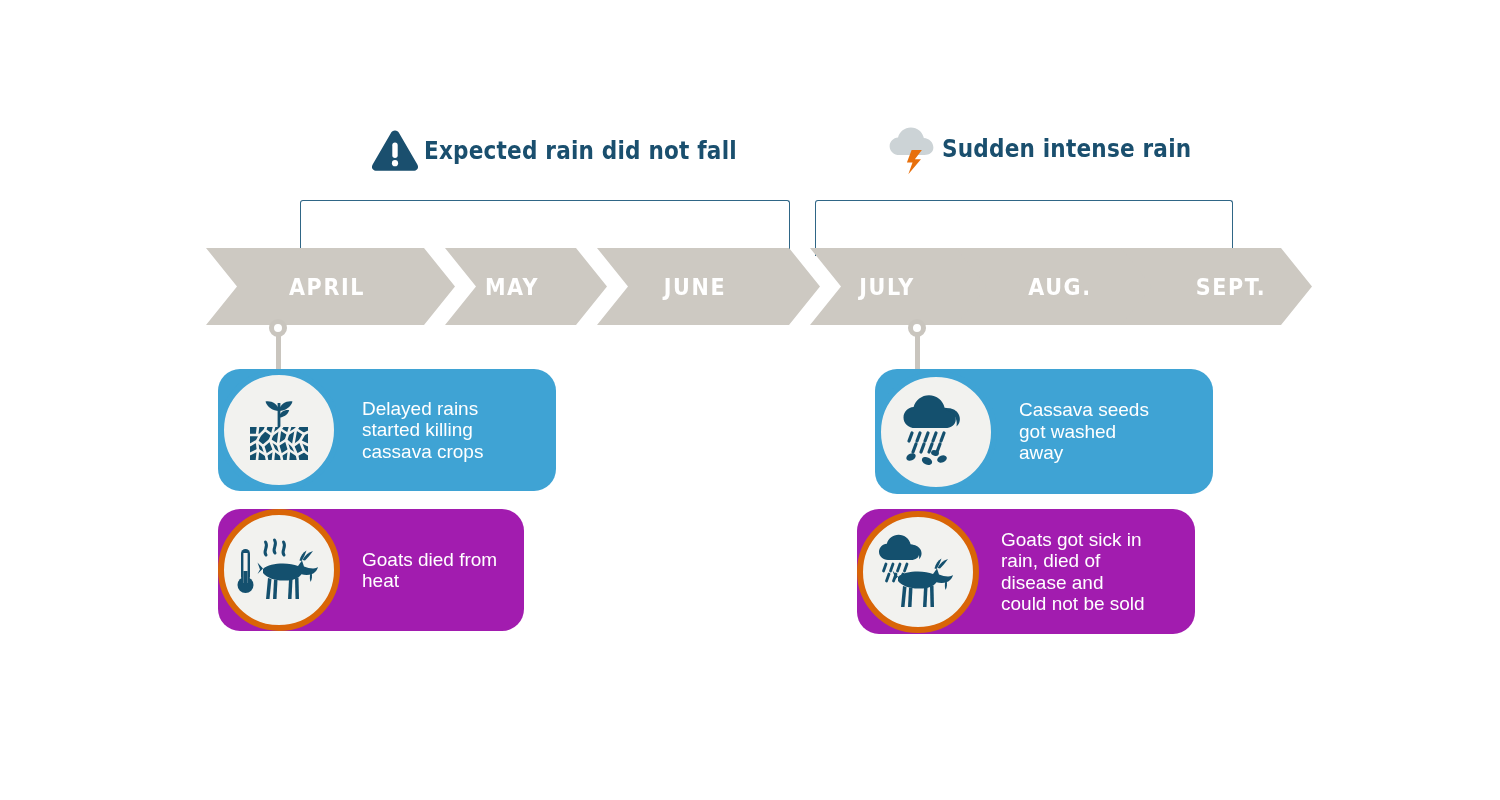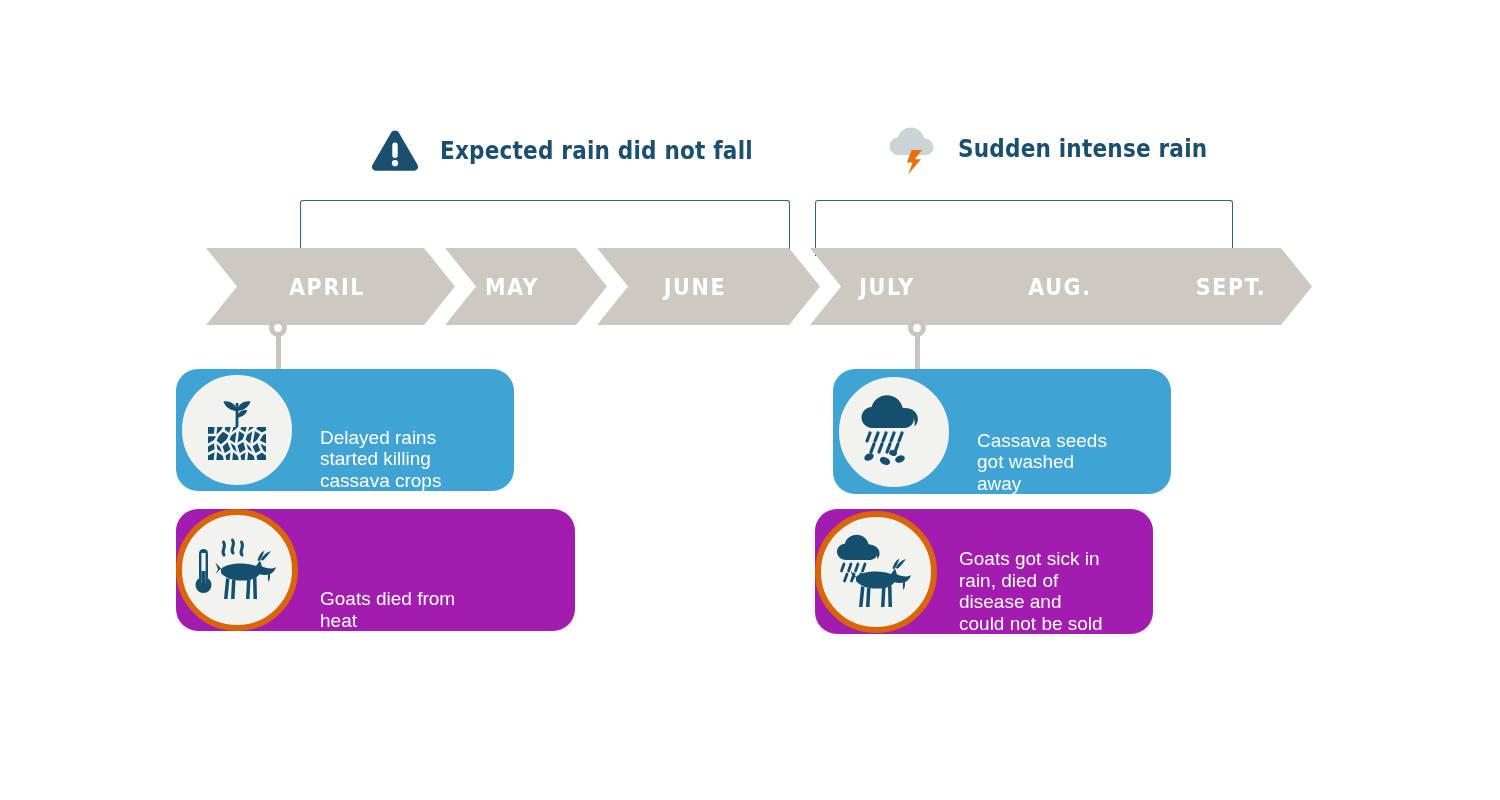--- a/index.html
+++ b/index.html
@@ -19,21 +19,21 @@
     left: 0; top: 0;
     width: 1500px;
     height: 800px;
   }
 
   
   .phase-header {
     position: absolute;
     display: flex;
     align-items: center;
-    gap: 16px;
+    gap: 0;
   }
   .phase-header .phase-icon {
     width: 58px;
     height: 58px;
     display: block;
     flex: 0 0 auto;
   }
   .phase-title {
     font-family: "DejaVu Sans Condensed", "Liberation Sans Narrow", "Liberation Sans", sans-serif;
     font-weight: bold;
@@ -97,23 +97,24 @@
   }
   #pin-1 { left: 267px; top: 319px; }
   #pin-1 .pin-stem { height: 58px; }
   #pin-2 { left: 906px; top: 319px; }
   #pin-2 .pin-stem { height: 58px; }
 
   
   .card {
     position: absolute;
     display: flex;
-    align-items: flex-end;
+    align-items: center;
     border-radius: 22px;
     box-sizing: border-box;
+    margin-left: 42px;
   }
   .card.blue  { background: #3fa3d4; }
   .card.orange{ background: #a21caf; }
 
   .card-circle {
     position: absolute;
     left: 0;
     top: 50%;
     transform: translateY(-50%);
     width: 122px;
@@ -133,21 +134,21 @@
     color: #ffffff;
     font-family: "Liberation Sans", sans-serif;
     font-size: 19px;
     line-height: 1.13;
     white-space: pre-line;
     margin-left: 144px;
     padding-right: 16px;
   }
 
   #card-1 { left: 176px; top: 369px; width: 338px; height: 122px; }
-  #card-2 { left: 176px; top: 509px; width: 399px; height: 122px; }
+  #card-2 { left: 176px; top: 509px; width: 306px; height: 122px; }
   #card-3 { left: 833px; top: 369px; width: 338px; height: 125px; }
   #card-4 { left: 815px; top: 509px; width: 338px; height: 125px; }
 </style>
 </head>
 <body>
 
 <div class="stage">
 
   <div class="phase-header" id="phase-header-1">
     <svg class="phase-icon" viewBox="0 0 58 58">

